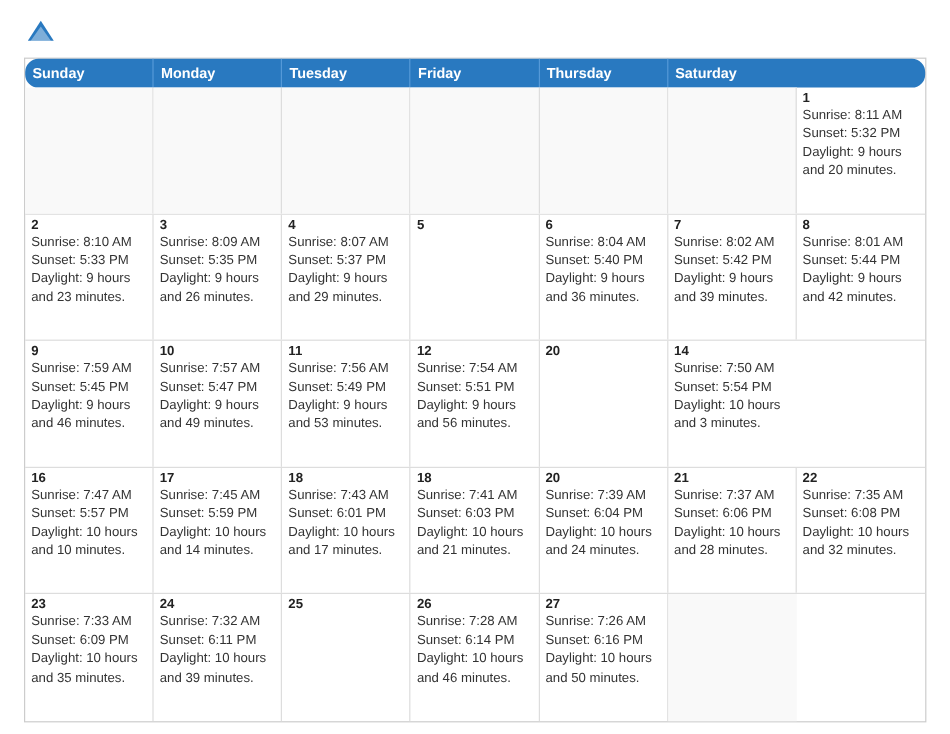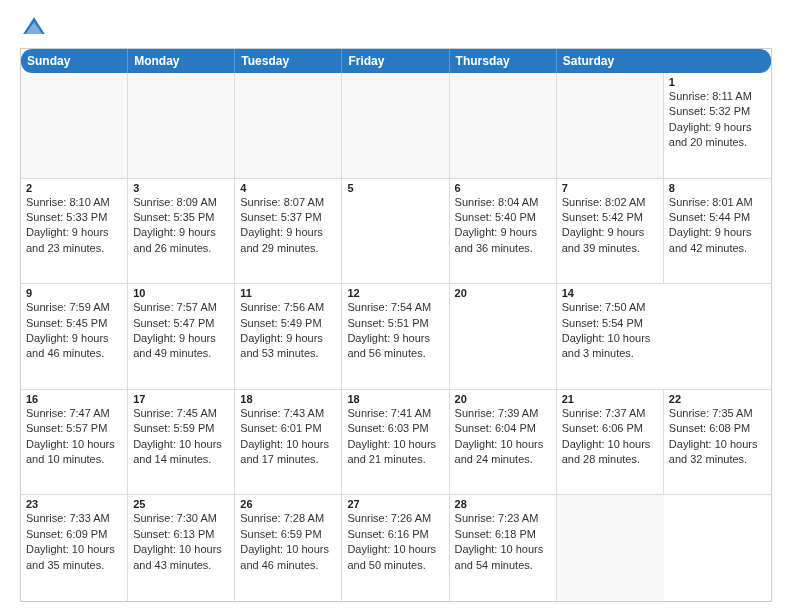--- a/index.html
+++ b/index.html
@@ -273,40 +273,37 @@
           </div>
         </div>
         <div class="cal-row">
           <div class="cal-cell">
             <span class="day-num">23</span>
             <div class="cell-info">Sunrise: 7:33 AM
 Sunset: 6:09 PM
 Daylight: 10 hours and 35 minutes.</div>
           </div>
           <div class="cal-cell">
+            <span class="day-num">24</span>
+            <div class="cell-info">Sunrise: 7:32 AM
+Sunset: 6:11 PM
+Daylight: 10 hours and 39 minutes.</div>
+          </div>
+          <div class="cal-cell">
             <span class="day-num">25</span>
-            <div class="cell-info">Sunrise: 7:30 AM
-Sunset: 6:13 PM
-Daylight: 10 hours and 43 minutes.</div>
           </div>
           <div class="cal-cell">
             <span class="day-num">26</span>
             <div class="cell-info">Sunrise: 7:28 AM
-Sunset: 6:59 PM
+Sunset: 6:14 PM
 Daylight: 10 hours and 46 minutes.</div>
           </div>
           <div class="cal-cell">
             <span class="day-num">27</span>
             <div class="cell-info">Sunrise: 7:26 AM
 Sunset: 6:16 PM
 Daylight: 10 hours and 50 minutes.</div>
-          </div>
-          <div class="cal-cell">
-            <span class="day-num">28</span>
-            <div class="cell-info">Sunrise: 7:23 AM
-Sunset: 6:18 PM
-Daylight: 10 hours and 54 minutes.</div>
           </div>
           <div class="cal-cell empty"></div>
         </div>
       </div>
   </div>
 </div>
 
 </body></html>

